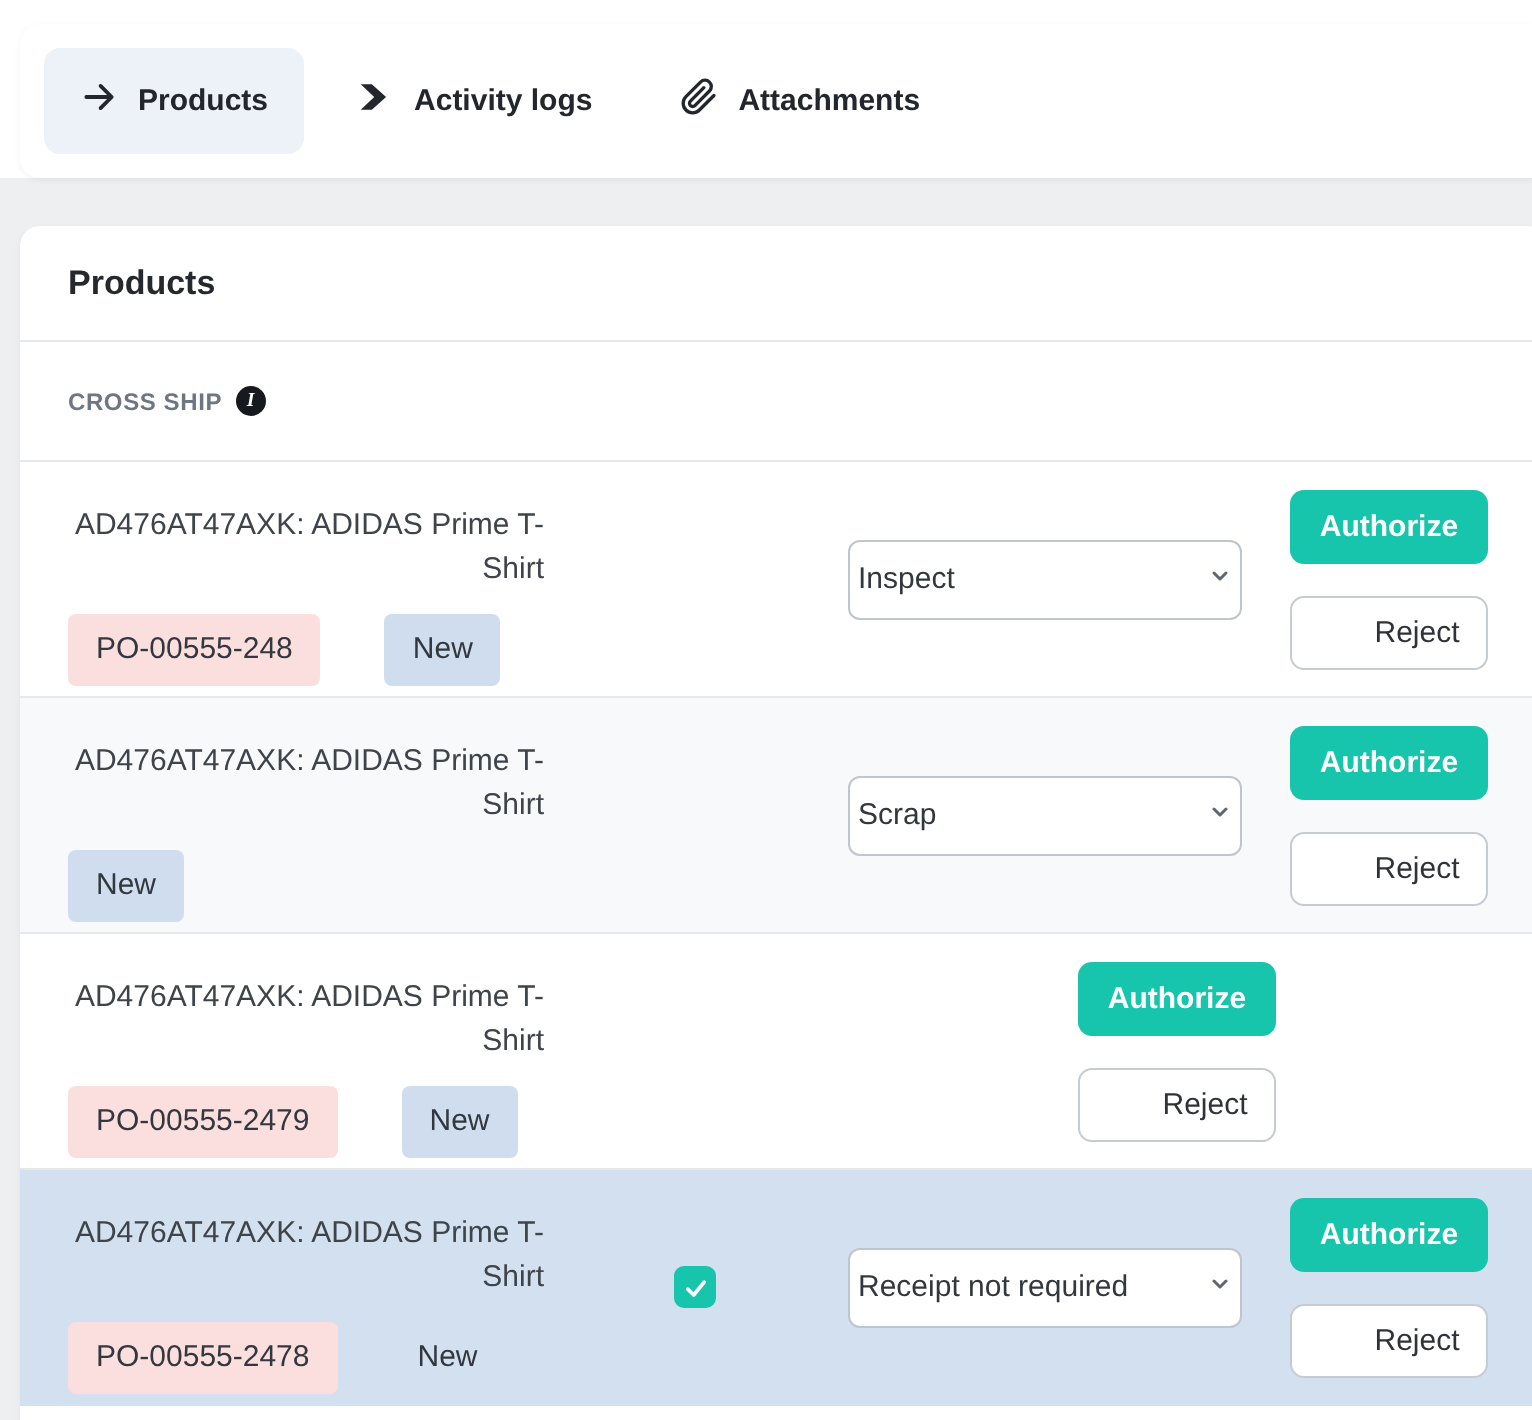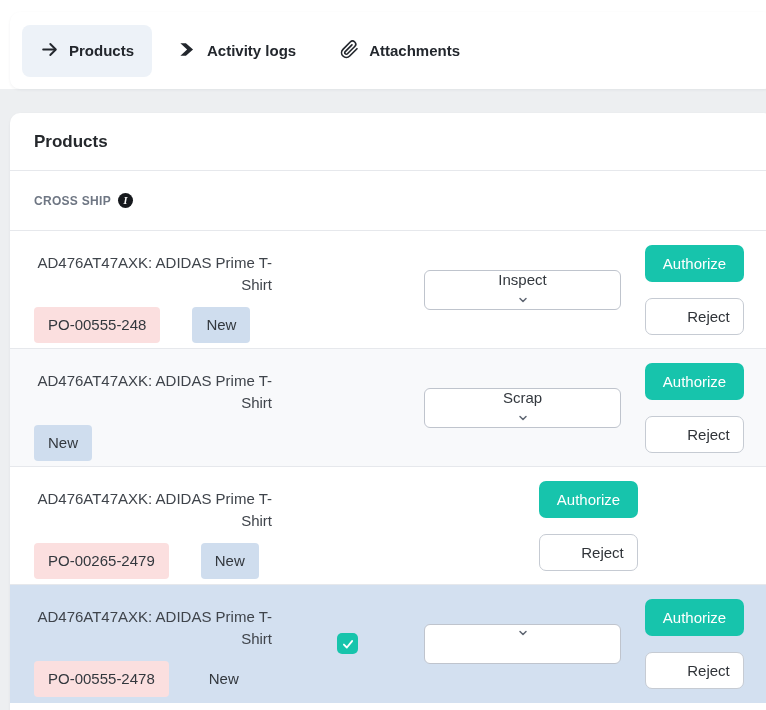--- a/index.html
+++ b/index.html
@@ -47,26 +47,26 @@
   .badge--new { background:#cfddee; }
   .row--selected .badge--new { background:transparent; padding-left:8px; }
 
   .cell-crossship { display:flex; align-items:center; padding-left:29px; }
   .checkbox { width:21px; height:21px; border-radius:5px; background:#17c4ac;
               display:flex; align-items:center; justify-content:center; cursor:pointer; }
 
   .cell-receipt { display:flex; align-items:center; }
   .select { width:197px; height:40px; border:1px solid #bfc4cd; border-radius:6px;
             background:#fff; display:flex; align-items:center; justify-content:space-between;
-            padding:0 4px; font-size:15px; color:#33383e; cursor:pointer;flex-direction:column; }
+            padding:0 4px; font-size:15px; color:#33383e; cursor:pointer; }
   .select .chev { color:#5f6672; }
 
   .cell-actions { display:flex; flex-direction:column; align-items:flex-end;
                   justify-content:center; gap:16px; padding-right:6px; }
-  .btn { width:99px; height:37px; border-radius:7px; font-size:15px; font-weight:400;
+  .btn { width:99px; height:37px; border-radius:7px; font-size:15px; font-weight:700;
          font-family:"Liberation Sans", sans-serif; cursor:pointer; }
   .btn--authorize { background:#17c4ac; color:#fff; border:none; }
   .btn--reject { background:#fff; color:#2f3338; border:1px solid #c6cbd3; font-weight:400;padding-left:28px; }
 </style>
 </head>
 <body>
 
 <div class="lower-bg"></div>
 
 <div class="tabbar-card">
@@ -155,21 +155,21 @@
     <div class="cell-actions">
       <button class="btn btn--authorize">Authorize</button>
       <button class="btn btn--reject">Reject</button>
     </div>
   </div>
 
   <div class="grid-row row">
     <div class="cell-product">
       <div class="product-name">AD476AT47AXK: ADIDAS Prime T-Shirt</div>
       <div class="badges">
-        <span class="badge badge--po">PO-00265-2479</span>
+        <span class="badge badge--po">PO-00555-2479</span>
         <span class="badge badge--new">New</span>
       </div>
     </div>
     <div class="cell-crossship"></div>
     <div class="cell-actions">
       <button class="btn btn--authorize">Authorize</button>
       <button class="btn btn--reject">Reject</button>
     </div>
   </div>
 
@@ -183,20 +183,21 @@
     </div>
     <div class="cell-crossship">
       <span class="checkbox">
         <svg width="14" height="14" viewBox="0 0 24 24" fill="none" stroke="#ffffff" stroke-width="3.2" stroke-linecap="round" stroke-linejoin="round">
             <polyline points="5 13 10 18 19 7"></polyline>
           </svg>
       </span>
     </div>
     <div class="cell-receipt">
       <div class="select">
+        <span>Receipt not required</span>
         <span class="chev">
           <svg width="12" height="12" viewBox="0 0 24 24" fill="none" stroke="#5f6672" stroke-width="3" stroke-linecap="round" stroke-linejoin="round">
               <polyline points="6 9 12 15 18 9"></polyline>
             </svg>
         </span>
       </div>
     </div>
     <div class="cell-actions">
       <button class="btn btn--authorize">Authorize</button>
       <button class="btn btn--reject">Reject</button>

